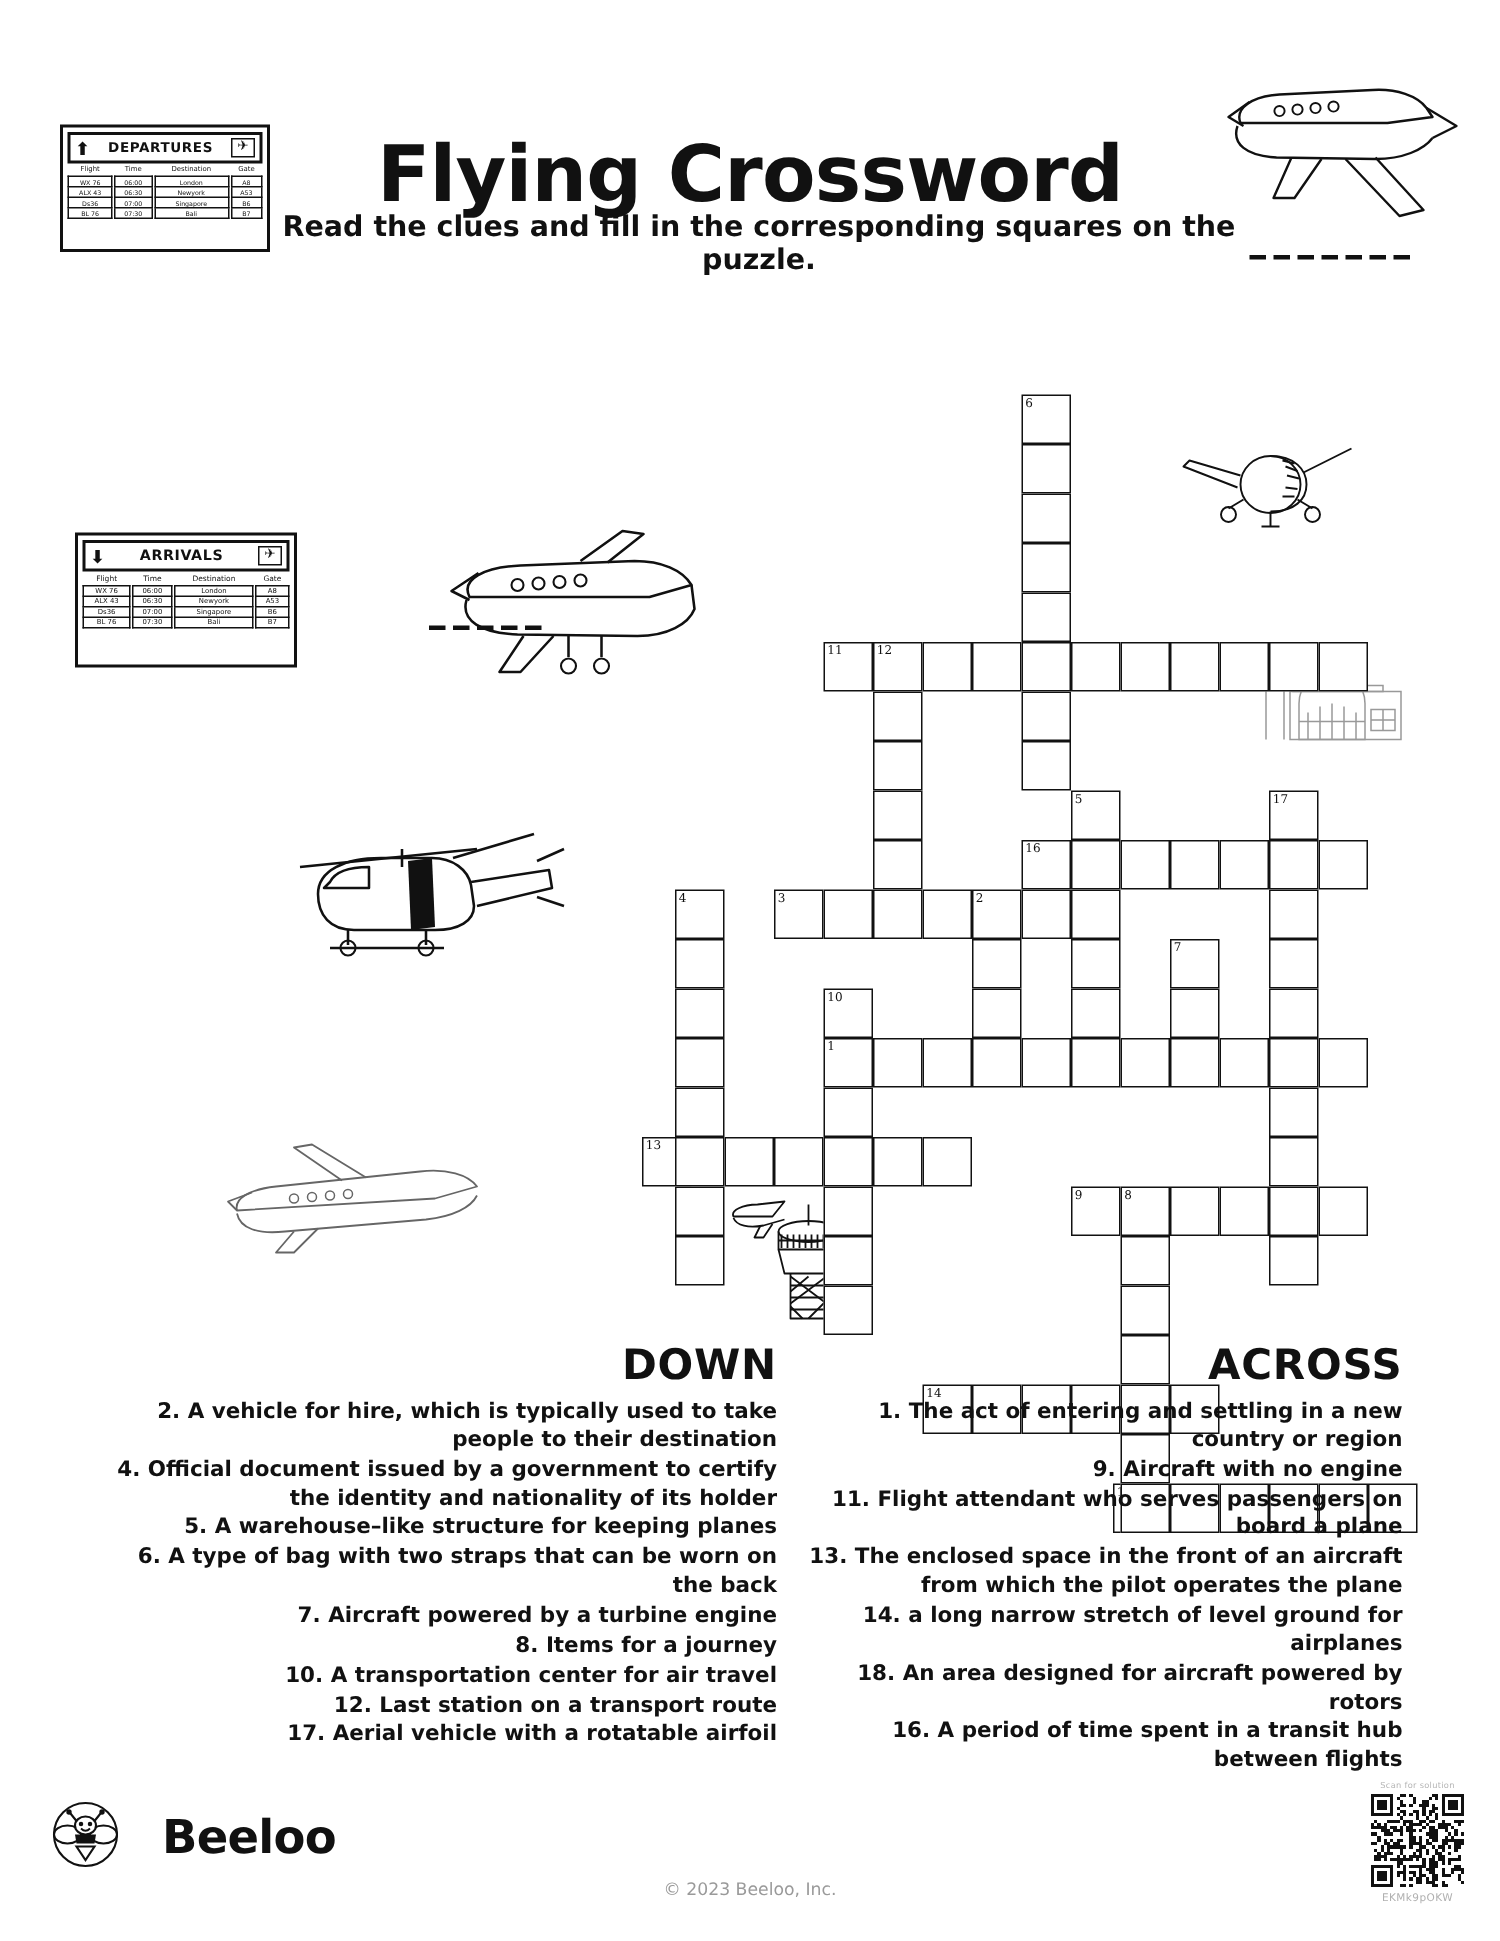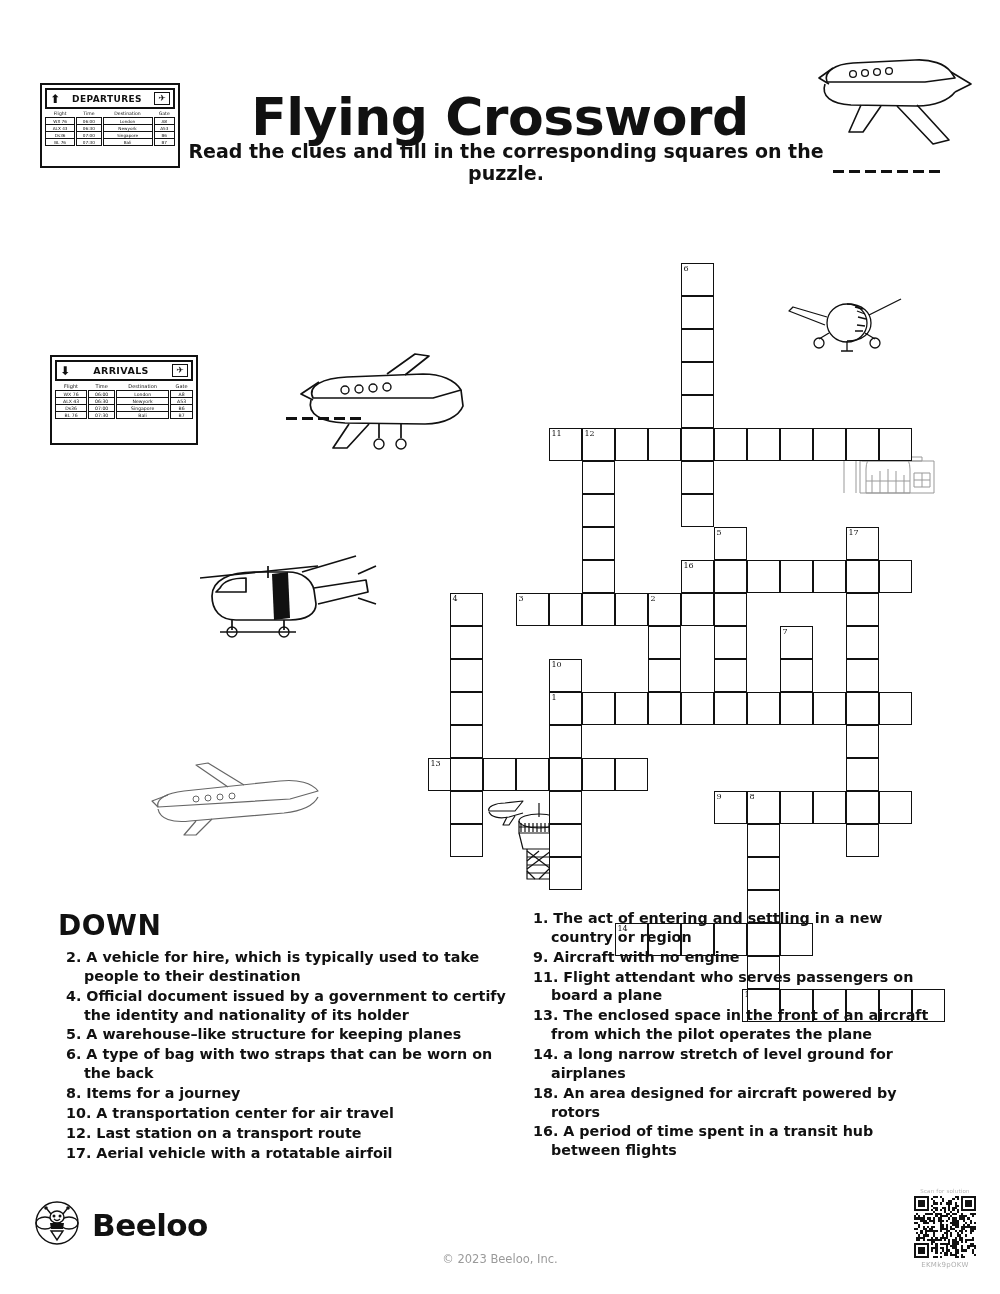--- a/index.html
+++ b/index.html
@@ -79,39 +79,39 @@
     font-size:8px; line-height:9px;
     font-family:"DejaVu Serif", serif;
   }
 
   
   .art { position:absolute; }
   .art svg { display:block; }
 
   
   #clues { position:absolute; left:0; top:893px; width:1000px; }
-  .clue-col { position:absolute; top:16px; }
+  .clue-col { position:absolute; top:0;text-align:right; }
   #down-col { left:58px; width:460px; }
   #across-col { left:525px; width:410px; }
   .clue-heading {
     font-size:28px; font-weight:bold; letter-spacing:.5px;
     margin:0 0 6px 0;
   }
   .clue-list { list-style:none; margin:0; padding:0; }
   .clue-item {
     font-size:14.3px; font-weight:bold; line-height:1.32;
     padding-left:26px; text-indent:-18px;
     margin-bottom:1px;
   }
   .clue-item .cn { }
 
   
   #footer { position:absolute; left:0; top:1180px; width:1000px; height:114px; }
   #logo-wrap { position:absolute; left:34px; top:20px; display:flex; align-items:center; gap:12px; }
-  #logo-text { font-size:31px; font-weight:bold; letter-spacing:-0.5px; }
+  #logo-text { font-size:31px; font-weight:bold; letter-spacing:-0.5px;margin-left:16px; }
   #copyright {
     position:absolute; left:0; top:1252px; width:1000px;
     text-align:center; font-size:11.5px; color:#9a9a9a;
   }
   #qr-wrap { position:absolute; left:905px; top:8px; width:80px; text-align:center; }
   #qr-caption { font-size:5.5px; color:#b5b5b5; margin-bottom:2px; letter-spacing:.2px; }
   #qr-code { width:62px; height:62px; margin:0 auto; display:block; }
   #qr-id { font-size:7px; color:#b0b0b0; margin-top:3px; letter-spacing:.3px; }
 
   .dashline { position:absolute; display:flex; gap:5px; }
@@ -533,27 +533,29 @@
   </div>
 
 <div id="clues">
   <div id="down-col" class="clue-col">
     <div class="clue-heading">DOWN</div>
     <ul class="clue-list" id="down-list">
         <li class="clue-item"><span class="cn">2. </span><span>A vehicle for hire, which is typically used to take people to their destination</span></li>
         <li class="clue-item"><span class="cn">4. </span><span>Official document issued by a government to certify the identity and nationality of its holder</span></li>
         <li class="clue-item"><span class="cn">5. </span><span>A warehouse–like structure for keeping planes</span></li>
         <li class="clue-item"><span class="cn">6. </span><span>A type of bag with two straps that can be worn on the back</span></li>
+        <li class="clue-item"><span class="cn">7. </span><span>Aircraft powered by a turbine engine</span></li>
         <li class="clue-item"><span class="cn">8. </span><span>Items for a journey</span></li>
         <li class="clue-item"><span class="cn">10. </span><span>A transportation center for air travel</span></li>
         <li class="clue-item"><span class="cn">12. </span><span>Last station on a transport route</span></li>
         <li class="clue-item"><span class="cn">17. </span><span>Aerial vehicle with a rotatable airfoil</span></li>
       </ul>
   </div>
   <div id="across-col" class="clue-col">
+    <div class="clue-heading">ACROSS</div>
     <ul class="clue-list" id="across-list">
         <li class="clue-item"><span class="cn">1. </span><span>The act of entering and settling in a new country or region</span></li>
         <li class="clue-item"><span class="cn">9. </span><span>Aircraft with no engine</span></li>
         <li class="clue-item"><span class="cn">11. </span><span>Flight attendant who serves passengers on board a plane</span></li>
         <li class="clue-item"><span class="cn">13. </span><span>The enclosed space in the front of an aircraft from which the pilot operates the plane</span></li>
         <li class="clue-item"><span class="cn">14. </span><span>a long narrow stretch of level ground for airplanes</span></li>
         <li class="clue-item"><span class="cn">18. </span><span>An area designed for aircraft powered by rotors</span></li>
         <li class="clue-item"><span class="cn">16. </span><span>A period of time spent in a transit hub between flights</span></li>
       </ul>
   </div>

